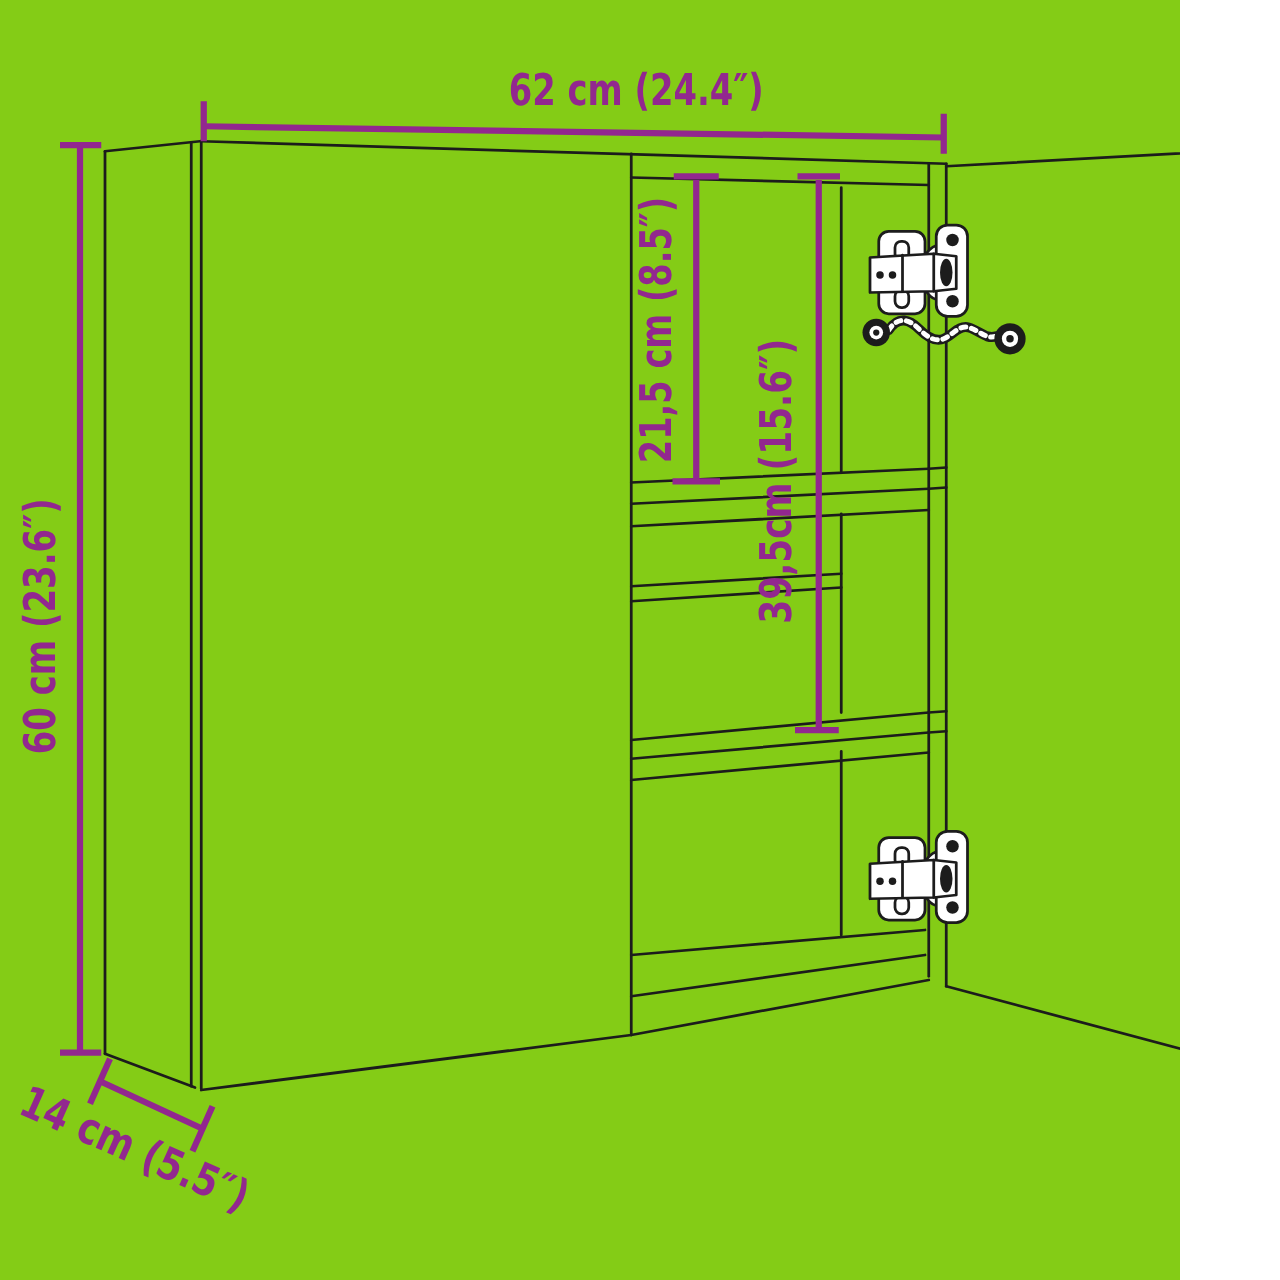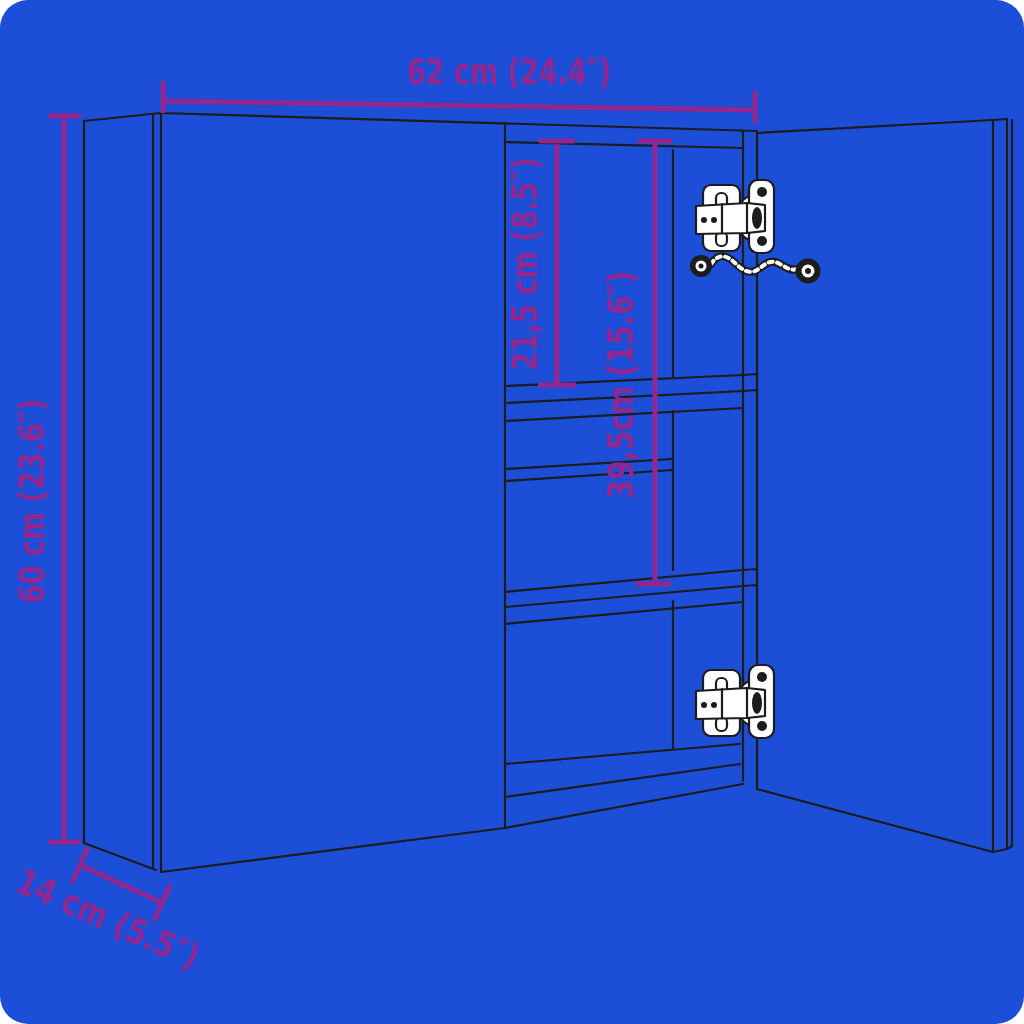--- a/index.html
+++ b/index.html
@@ -1,17 +1,17 @@
 <!DOCTYPE html>
 <html><head>
 <meta charset="utf-8">
 <style>
   html,body{margin:0;padding:0;background:#ffffff;}
-  .stage{position:relative;width:1024px;height:1024px;background:#1d4ed8;overflow:hidden;
-         font-family:"DejaVu Sans","Liberation Sans",sans-serif;border-radius:28px;}
+  .stage{position:relative;width:944px;height:1024px;background:#84cc16;overflow:hidden;
+         font-family:"DejaVu Sans","Liberation Sans",sans-serif;}
   svg{display:block;}
   .dim-text{font-family:"DejaVu Sans","Liberation Sans",sans-serif;
             font-weight:bold;font-size:35px;}
 </style>
 </head>
 <body>
 
 <div class="stage">
 <svg width="1024" height="1024" viewBox="0 0 1024 1024">
 

